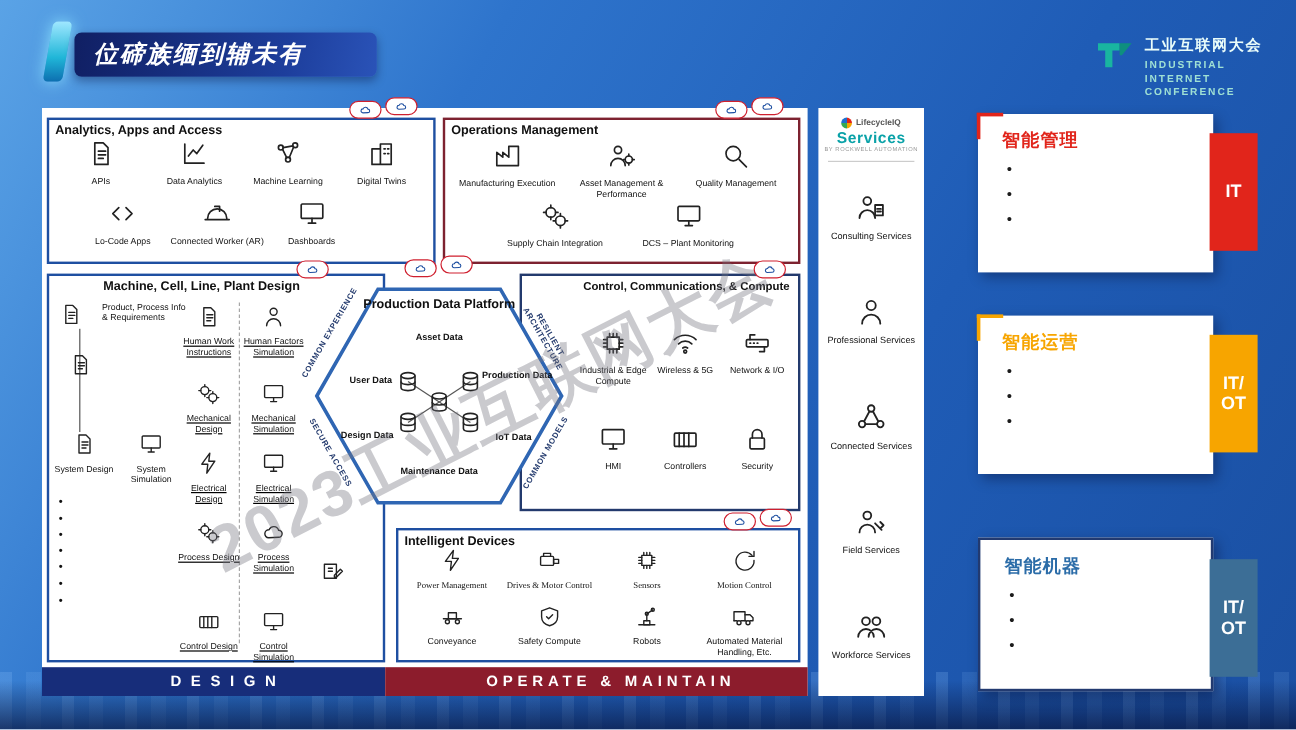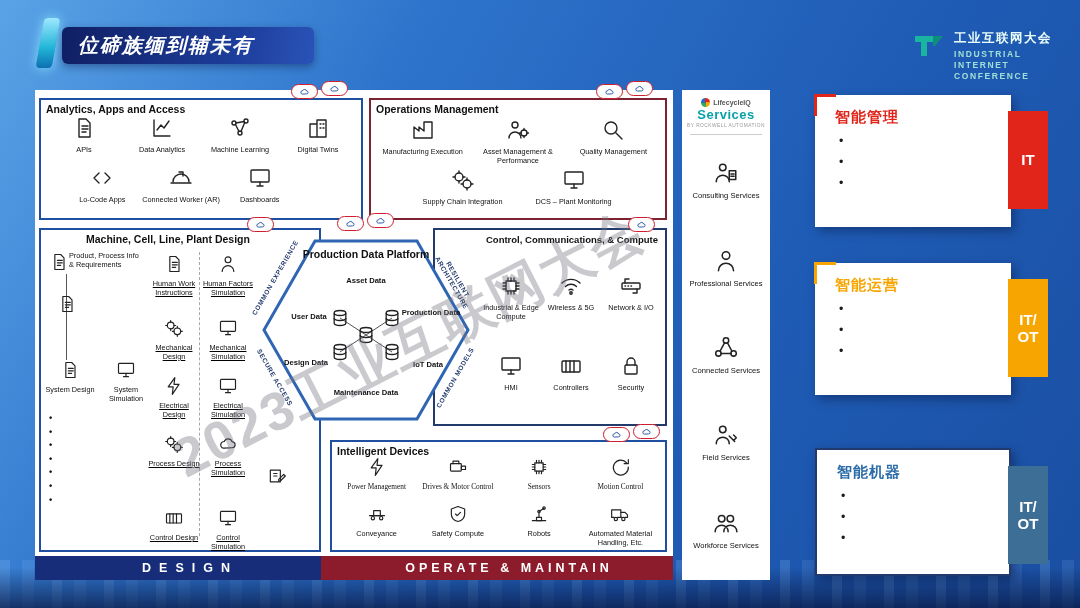--- a/index.html
+++ b/index.html
@@ -44,21 +44,21 @@
   .a-row2 { top:66px; left:22px; right:62px; } .a-row2 .icon-item { width:80px; }
   .o-row1 { top:18px; } .o-row1 .icon-item { width:88px; }
   .o-row2 { top:68px; left:36px; right:36px; } .o-row2 .icon-item { width:90px; }
   .c-title { position:absolute; left:44px; top:4px; width:186px; text-align:center; font-size:9.5px; font-weight:bold; color:#101010; }
   .c-row1 { top:44px; left:46px; } .c-row1 .icon-item { width:58px; }
   .c-row2 { top:124px; left:46px; } .c-row2 .icon-item { width:58px; }
   .d-row1 { top:15px;font-family:Liberation Serif, serif; } .d-row1 .icon-item { width:78px; }
   .d-row2 { top:62px; } .d-row2 .icon-item { width:78px; }
 
   
-  .m-product { position:absolute; left:8px; top:22px; display:flex; gap:0; align-items:flex-start; }
+  .m-product { position:absolute; left:8px; top:22px; display:flex; gap:16px; align-items:flex-start; }
   .m-product .lbl { width:70px; text-align:left; }
   .m-doc2 { position:absolute; left:16px; top:64px; }
   .m-vline { position:absolute; left:25px; top:44px; height:86px; border-left:1.3px solid #555; }
   .m-system { position:absolute; left:4px; top:130px; width:106px; display:flex; justify-content:space-between; }
   .m-system .icon-item { width:50px; }
   .m-bullets { position:absolute; left:8px; top:182px; list-style:none; }
   .m-bullets li { font-size:9.3px; font-weight:bold; color:#111; line-height:13.6px; }
   .m-bullets li::before { content:"•  "; }
   .m-divider { position:absolute; left:158px; top:22px; height:284px; border-left:1px dashed #a7a7a7; }
   .pair-rows { position:absolute; left:0; top:0; width:100%; height:100%; }

